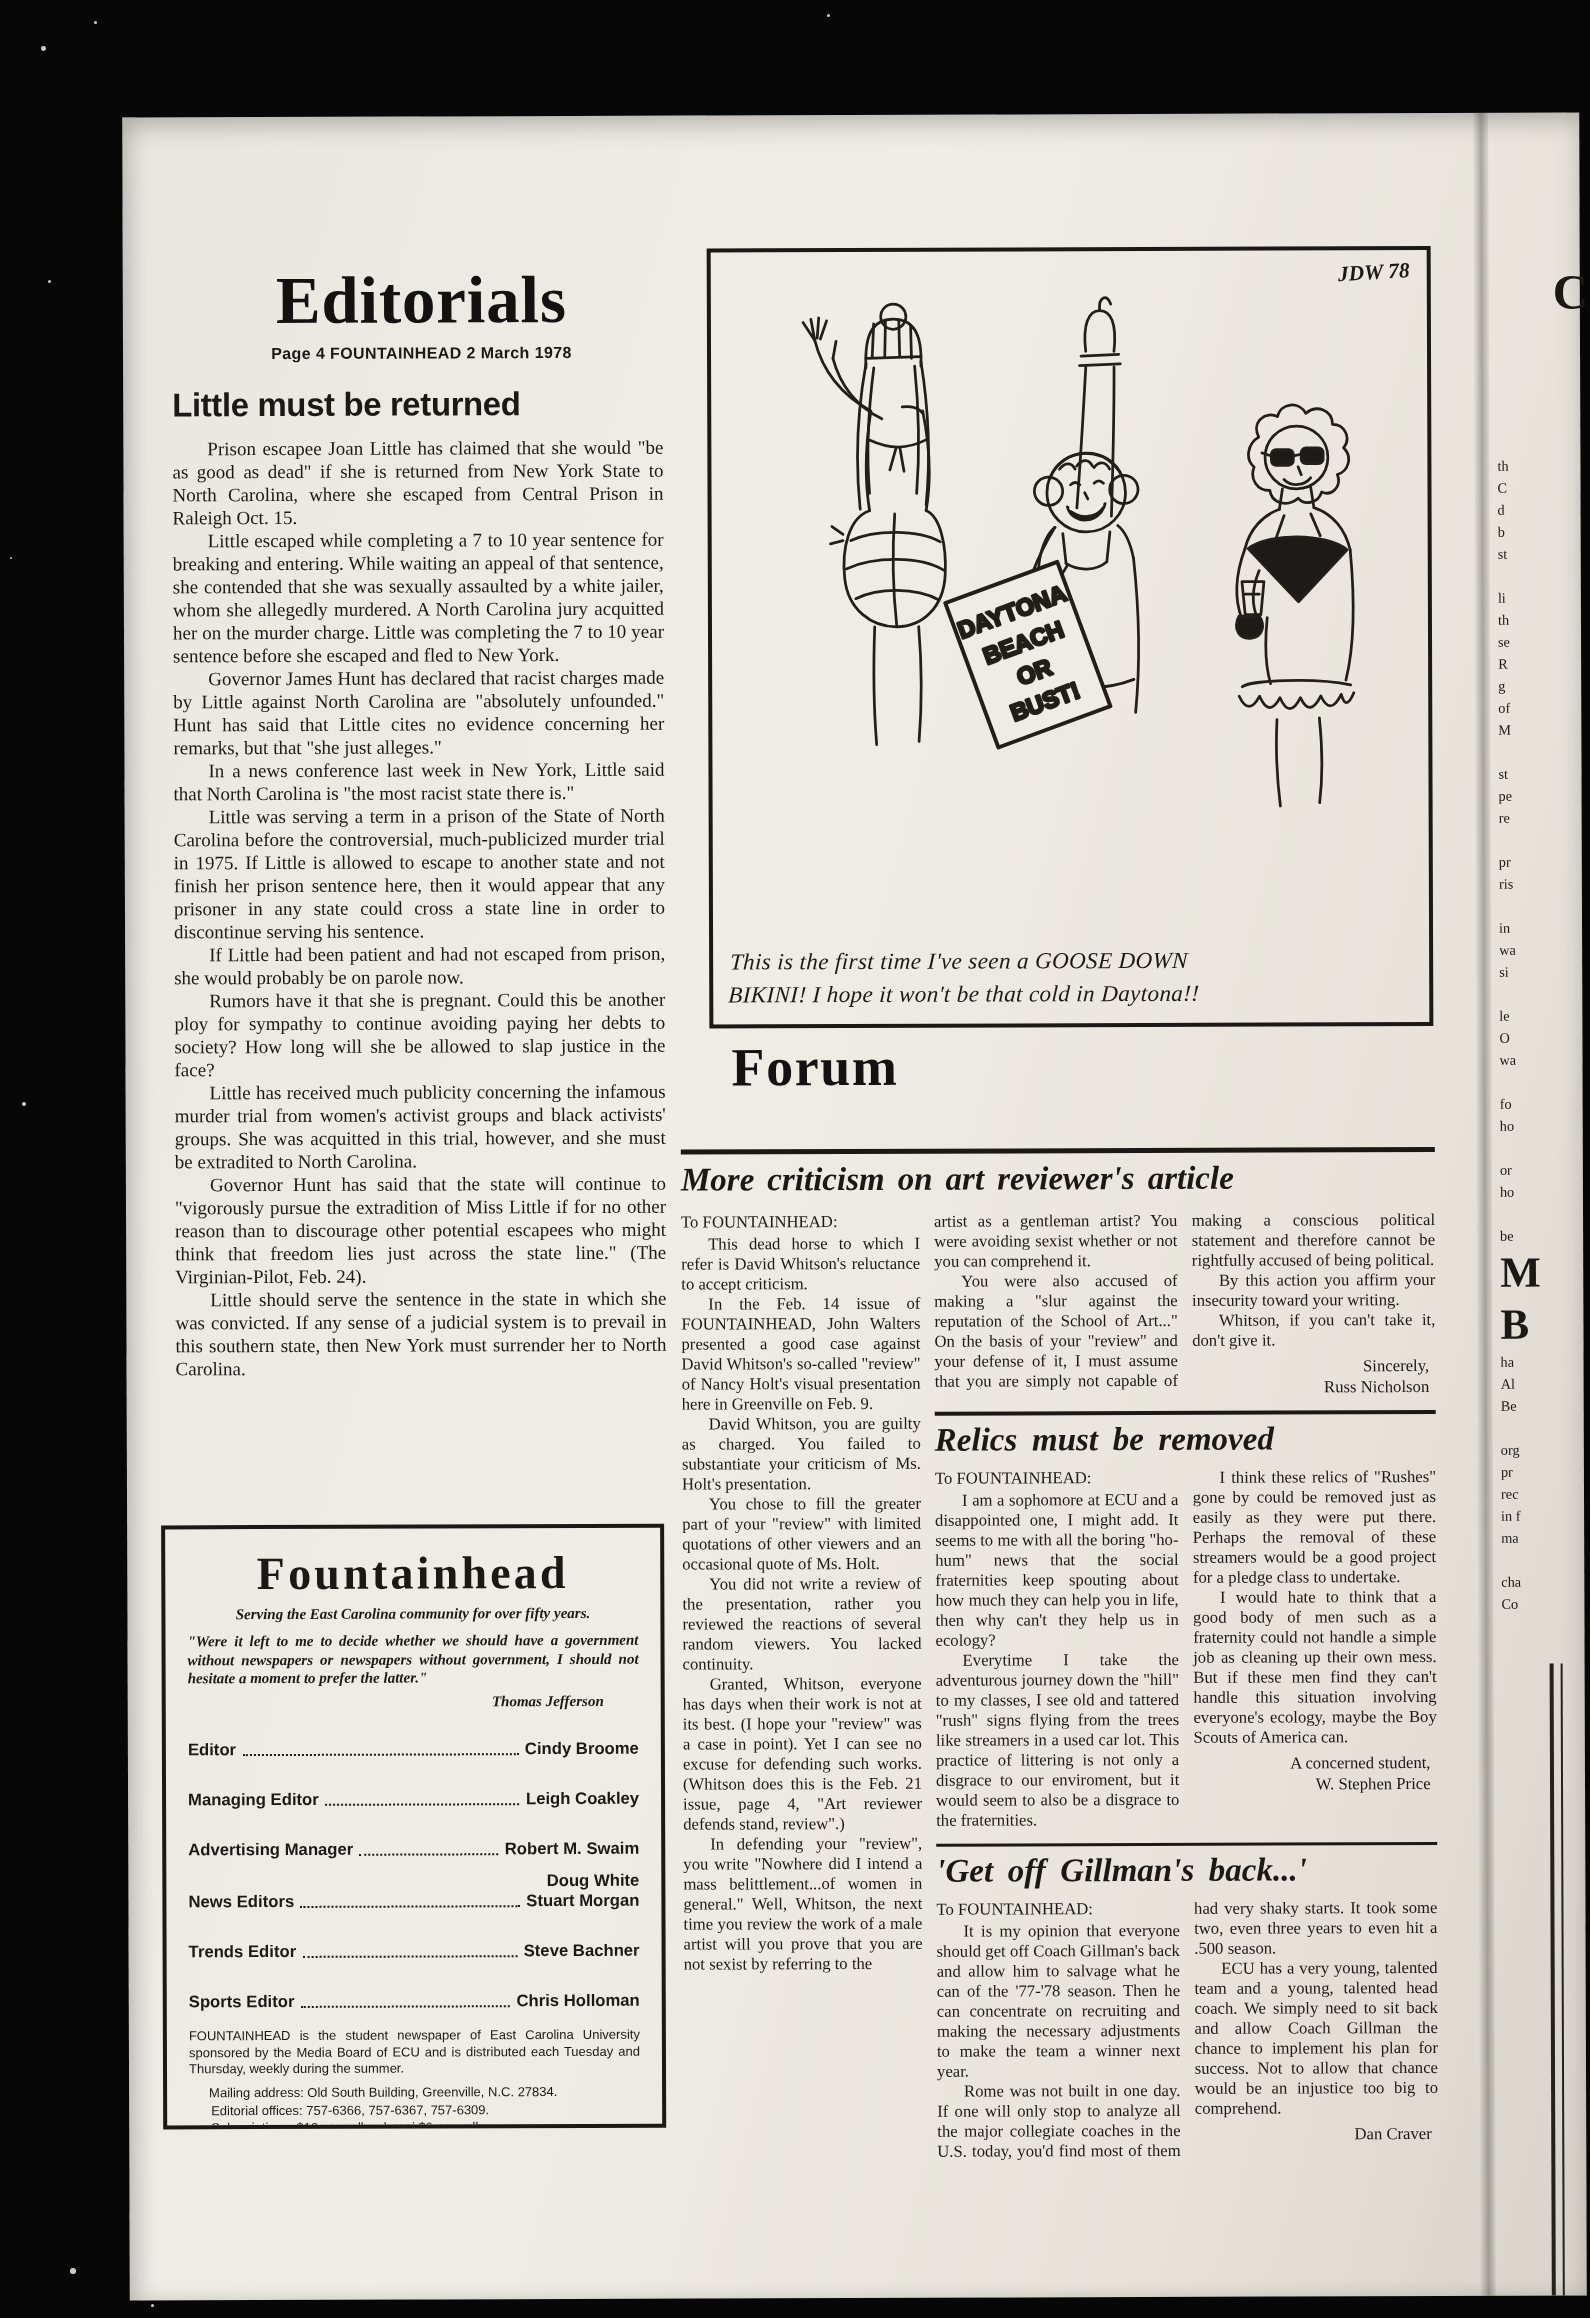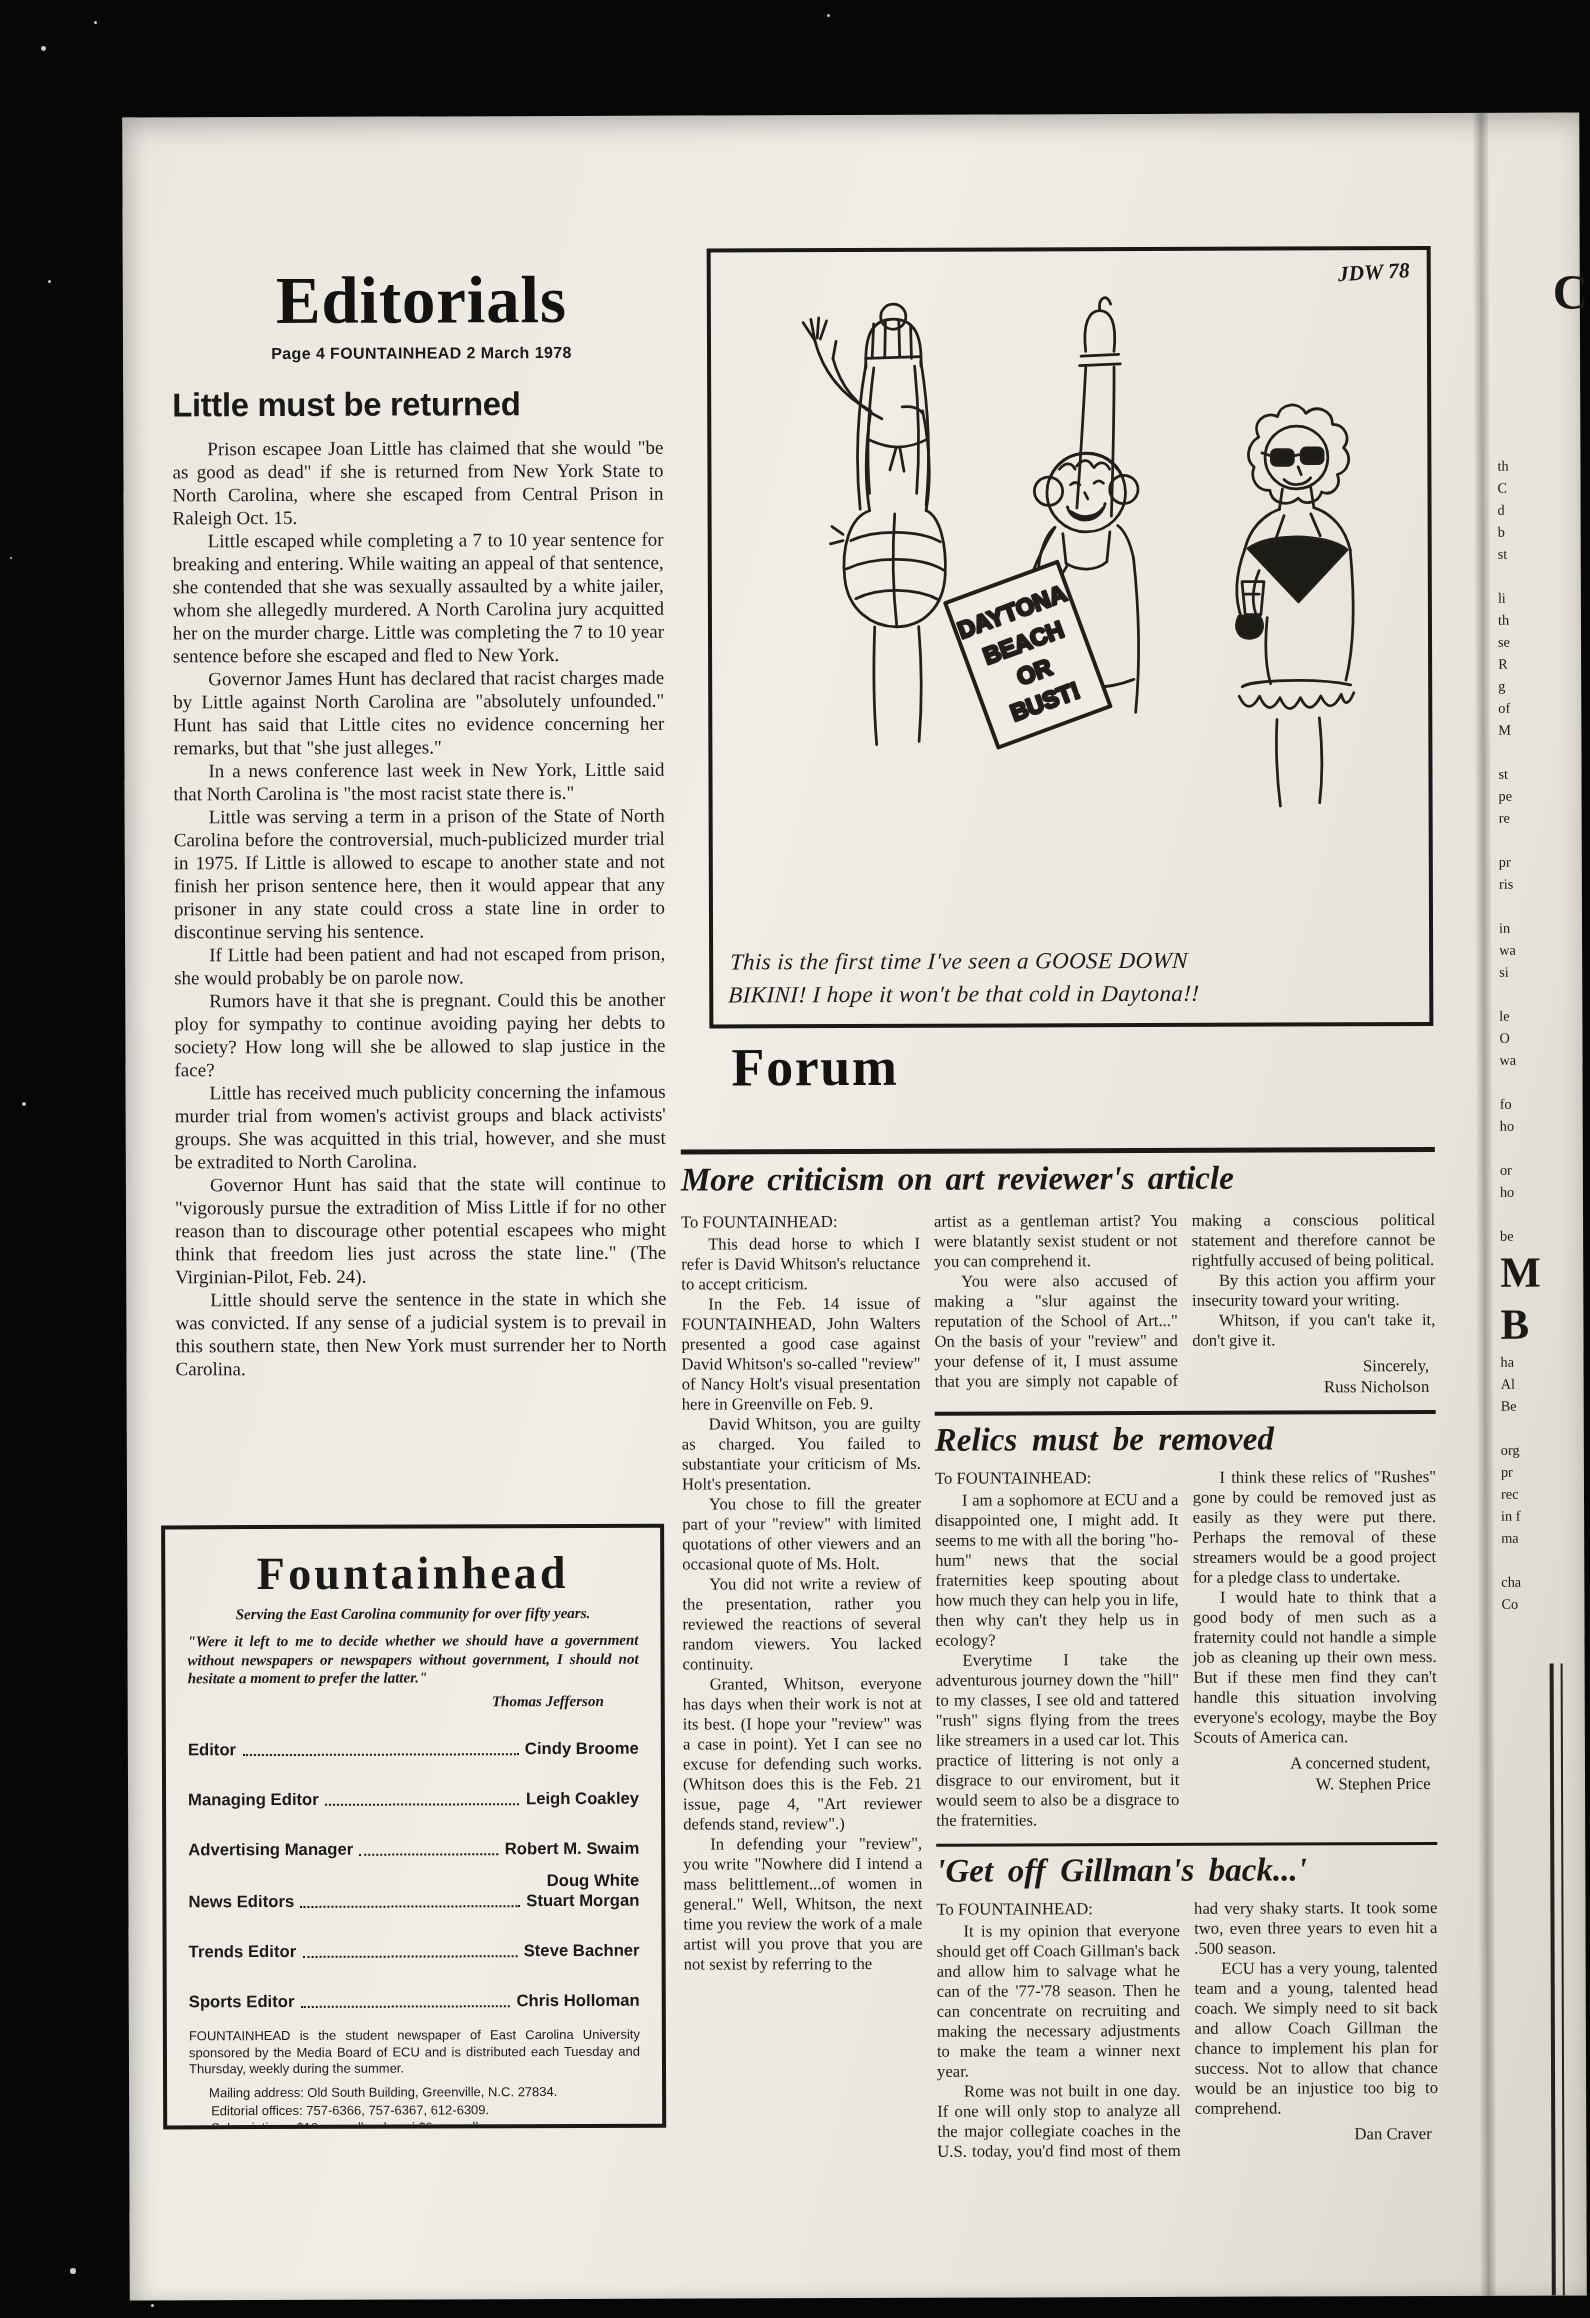--- a/index.html
+++ b/index.html
@@ -143,21 +143,21 @@
           <span class="staff-names"><span>Steve Bachner</span></span>
         </div>
           <div class="staff-row">
           <span class="staff-role">Sports Editor</span>
           <span class="leader"></span>
           <span class="staff-names"><span>Chris Holloman</span></span>
         </div>
         </div>
       <div class="mast-about">FOUNTAINHEAD is the student newspaper of East Carolina University sponsored by the Media Board of ECU and is distributed each Tuesday and Thursday, weekly during the summer.</div>
       <div class="mast-line first">Mailing address: Old South Building, Greenville, N.C. 27834.</div>
-      <div class="mast-line">Editorial offices: 757-6366, 757-6367, 612-6309.</div>
+      <div class="mast-line">Editorial offices: 757-6366, 757-6367, 757-6309.</div>
       <div class="mast-line">Subscriptions: $10 annually, alumni $6 annually.</div>
     </section>
 
     <figure class="cartoon">
       <div class="cartoon-sig">JDW 78</div>
       <svg viewBox="0 0 900 800">
         <g stroke="#221f1b" stroke-width="3.5" fill="none" stroke-linecap="round" stroke-linejoin="round">
 
           <g>
             <circle cx="225" cy="75" r="16"></circle>
@@ -269,21 +269,21 @@
           <p class="fpara">You did not write a review of the presentation, rather you reviewed the reactions of several random viewers. You lacked continuity.</p>
           <p class="fpara">Granted, Whitson, everyone has days when their work is not at its best. (I hope your "review" was a case in point). Yet I can see no excuse for defending such works. (Whitson does this is the Feb. 21 issue, page 4, "Art reviewer defends stand, review".)</p>
           <p class="fpara">In defending your "review", you write "Nowhere did I intend a mass belittlement...of women in general." Well, Whitson, the next time you review the work of a male artist will you prove that you are not sexist by referring to the</p>
         </div>
     </div>
 
     <div class="forum-right">
       <div class="twocol">
         <div class="cont-list">
 
-        <p class="fpara">artist as a gentleman artist? You were blatantly sexist student or not you can comprehend it.</p>
+        <p class="fpara">artist as a gentleman artist? You were avoiding sexist whether or not you can comprehend it.</p>
             <p class="fpara">You were also accused of making a "slur against the reputation of the School of Art..." On the basis of your "review" and your defense of it, I must assume that you are simply not capable of making a conscious political statement and therefore cannot be rightfully accused of being political.</p>
             <p class="fpara">By this action you affirm your insecurity toward your writing.</p>
             <p class="fpara">Whitson, if you can't take it, don't give it.</p>
           </div>
         <div class="signoff">
           <div>Sincerely,</div>
           <div>Russ Nicholson</div>
         </div>
       </div>
 

